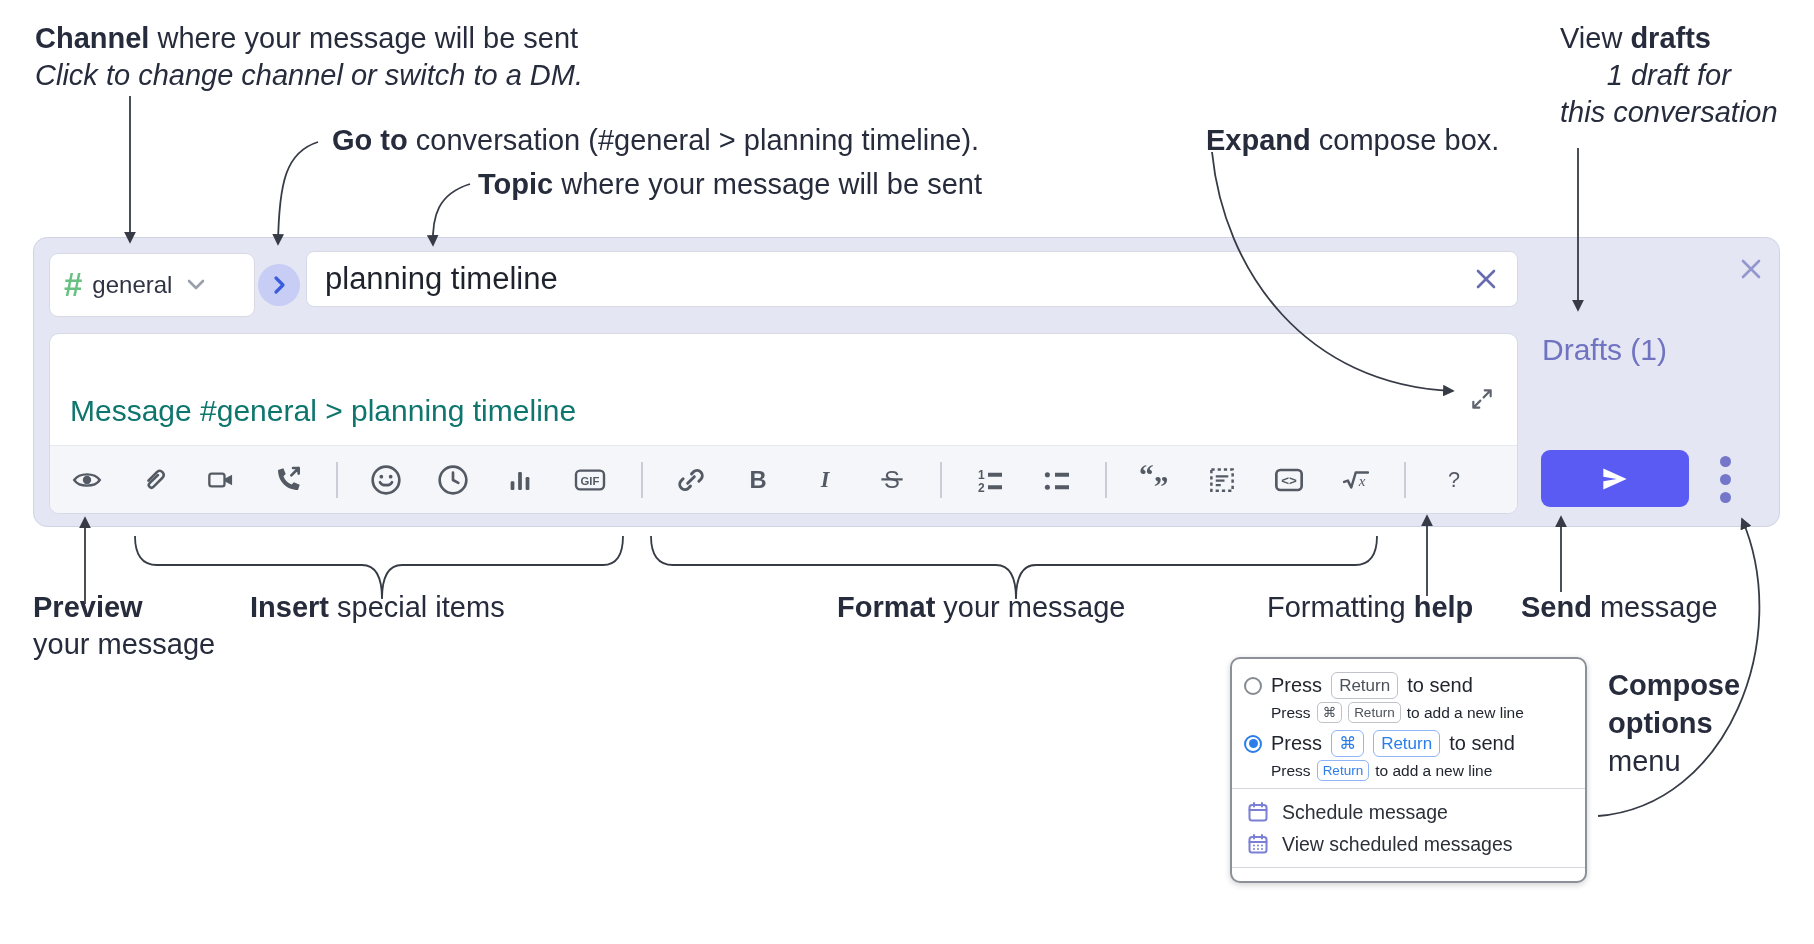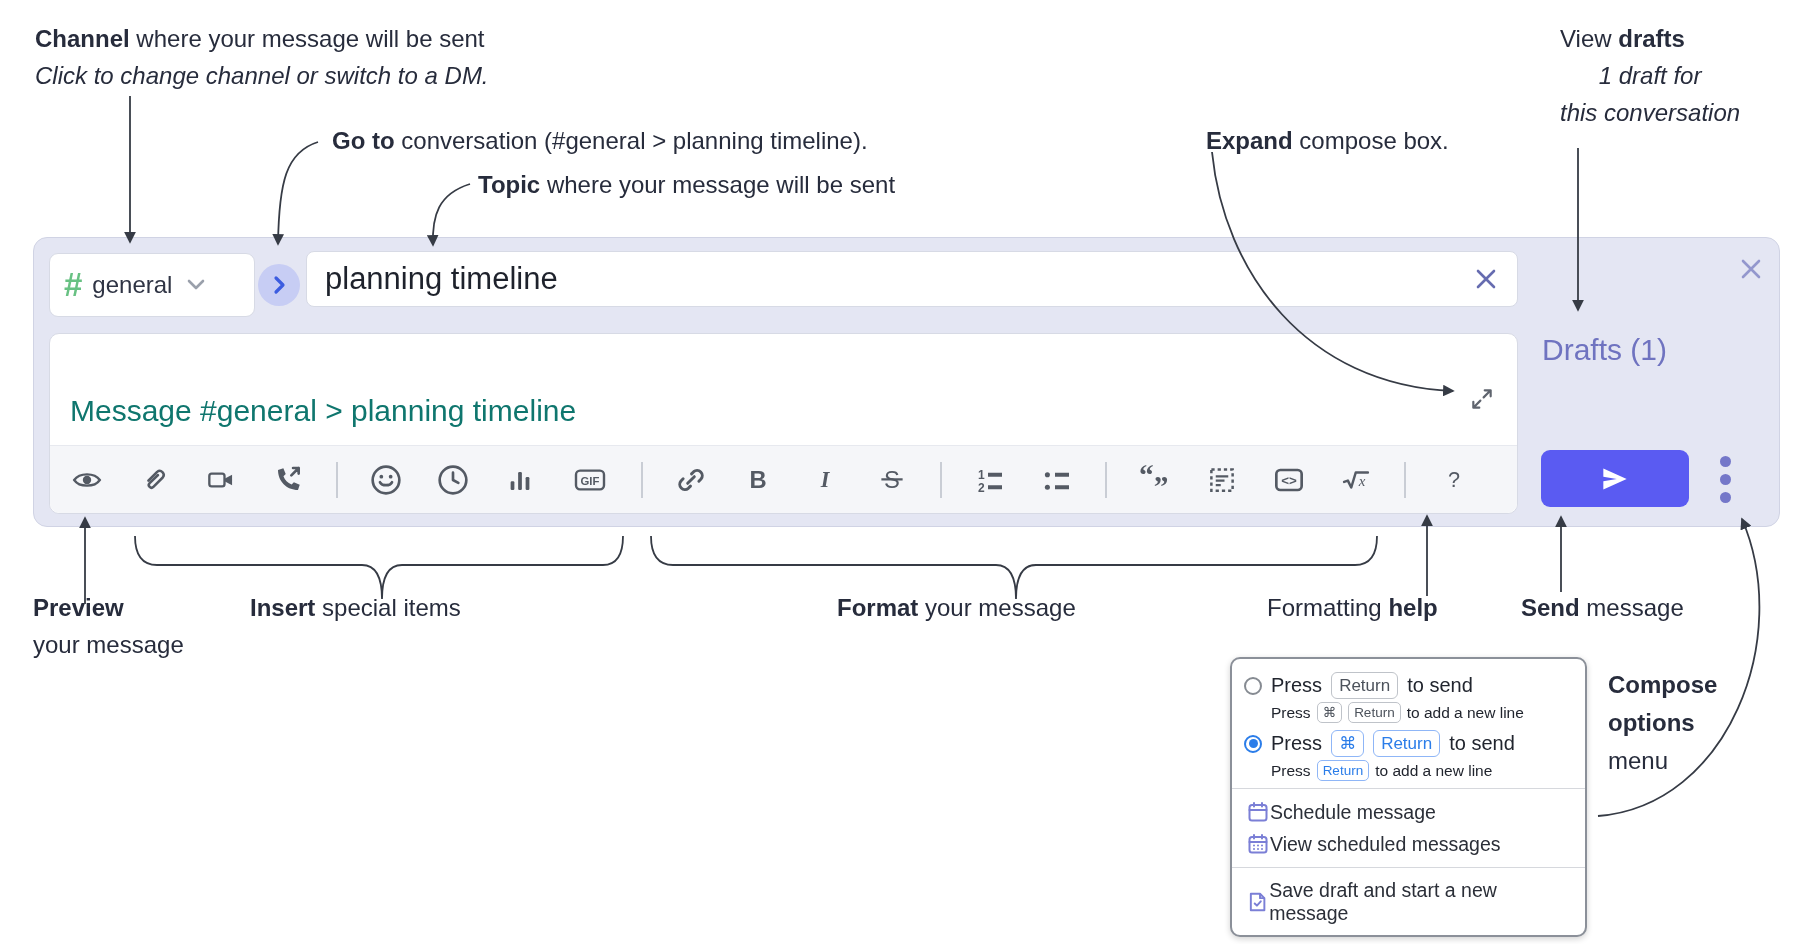--- a/index.html
+++ b/index.html
@@ -1,20 +1,20 @@
 <!DOCTYPE html>
 <html><head>
 <meta charset="utf-8">
 <style>
   * { margin:0; padding:0; box-sizing:border-box; }
   html,body { background:#fff; }
   body { font-family:"Liberation Sans", sans-serif; }
   #canvas { position:relative; width:1814px; height:944px; background:#fff; overflow:hidden; color:#272c3c; }
 
-  .ann { position:absolute; font-size:24px; line-height:37px; color:#272c3c; white-space:nowrap; }
+  .ann { position:absolute; font-size:29px; line-height:37px; color:#272c3c; white-space:nowrap; }
   .ann b { font-weight:700; }
   .it { font-style:italic;text-align:center; }
 
   
   .compose { position:absolute; left:33px; top:237px; width:1747px; height:290px;
              background:#e4e6f3; border:1px solid #d0d3e4; border-radius:14px; }
   .chanbox { position:absolute; left:15px; top:15px; width:206px; height:64px; background:#fff;
              border:1px solid #d7dae5; border-radius:9px; display:flex; align-items:center; gap:10px; padding:0 14px; }
   .hash { color:#68c183; font-weight:700; font-size:33px; }
   .channame { font-size:24px; color:#2f3444; }
@@ -49,21 +49,21 @@
   .opt { display:flex; align-items:center; gap:9px; margin-top:3px; font-size:20px; }
   .radio { width:18px; height:18px; border:2px solid #868b92; border-radius:50%; flex:0 0 auto; position:relative; }
   .radio.sel { border-color:#2b7de9; }
   .radio.sel::after { content:""; position:absolute; inset:2.5px; background:#2b7de9; border-radius:50%; }
   .kbd { display:inline-block; border:1.5px solid #bfc3c9; border-radius:6px; padding:0 7px;
          line-height:25px; font-size:17px; color:#4c525b; background:#fff; }
   .kbd.blue { border-color:#8fb6f7; color:#2b7de9; }
   .sub { font-size:15.5px; margin:3px 0 7px 27px; display:flex; gap:6px; align-items:center; }
   .sub .kbd { font-size:13.5px; line-height:19px; padding:0 5px; border-radius:5px; }
   .mdiv { border-top:1.5px solid #d6d8dd; margin:7px -12px; }
-  .mi { display:flex; align-items:center; padding:4px 2px; font-size:19.5px; color:#2b2f38; }
+  .mi { display:flex; align-items:center; gap:12px; padding:4px 2px; font-size:19.5px; color:#2b2f38; }
 
   .overlay { position:absolute; left:0; top:0; pointer-events:none; }
 </style>
 </head>
 <body>
 
 <div id="canvas">
 
   <div class="ann" style="left:35px; top:20px;">
     <div><b>Channel</b><span> where your message will be sent</span></div>
@@ -330,28 +330,20 @@
           <circle cx="16" cy="13.5" r="1" fill="#7b7fd6"></circle>
         <circle cx="8" cy="17" r="1" fill="#7b7fd6"></circle>
           <circle cx="12" cy="17" r="1" fill="#7b7fd6"></circle>
           <circle cx="16" cy="17" r="1" fill="#7b7fd6"></circle>
       </svg>
       <span>View scheduled messages</span>
     </div>
 
     <div class="mdiv"></div>
 
-    <div class="mi">
-      <svg width="24" height="24" viewBox="0 0 24 24">
-        <path d="M5,3.5 H14.5 L19,8 V20.5 H5 Z" fill="none" stroke="#7b7fd6" stroke-width="2" stroke-linejoin="round"></path>
-        <path d="M14.5,3.5 V8 H19" fill="none" stroke="#7b7fd6" stroke-width="2" stroke-linejoin="round"></path>
-        <path d="M9,13.5 L11.3,15.8 L15.3,11.3" fill="none" stroke="#7b7fd6" stroke-width="2" stroke-linecap="round" stroke-linejoin="round"></path>
-      </svg>
-      <span>Save draft and start a new message</span>
-    </div>
   </div>
 
   <svg class="overlay" width="1814" height="944" viewBox="0 0 1814 944">
     <defs>
       <marker id="ah" viewBox="0 0 10 10" refX="8.5" refY="5" markerWidth="6.5" markerHeight="6.5" orient="auto-start-reverse">
         <path d="M0,0 L10,5 L0,10 z" fill="#363b45"></path>
       </marker>
     </defs>
     <g fill="none" stroke="#363b45" stroke-width="1.8">
       <path d="M130,96 L130,242" marker-end="url(#ah)"></path>

